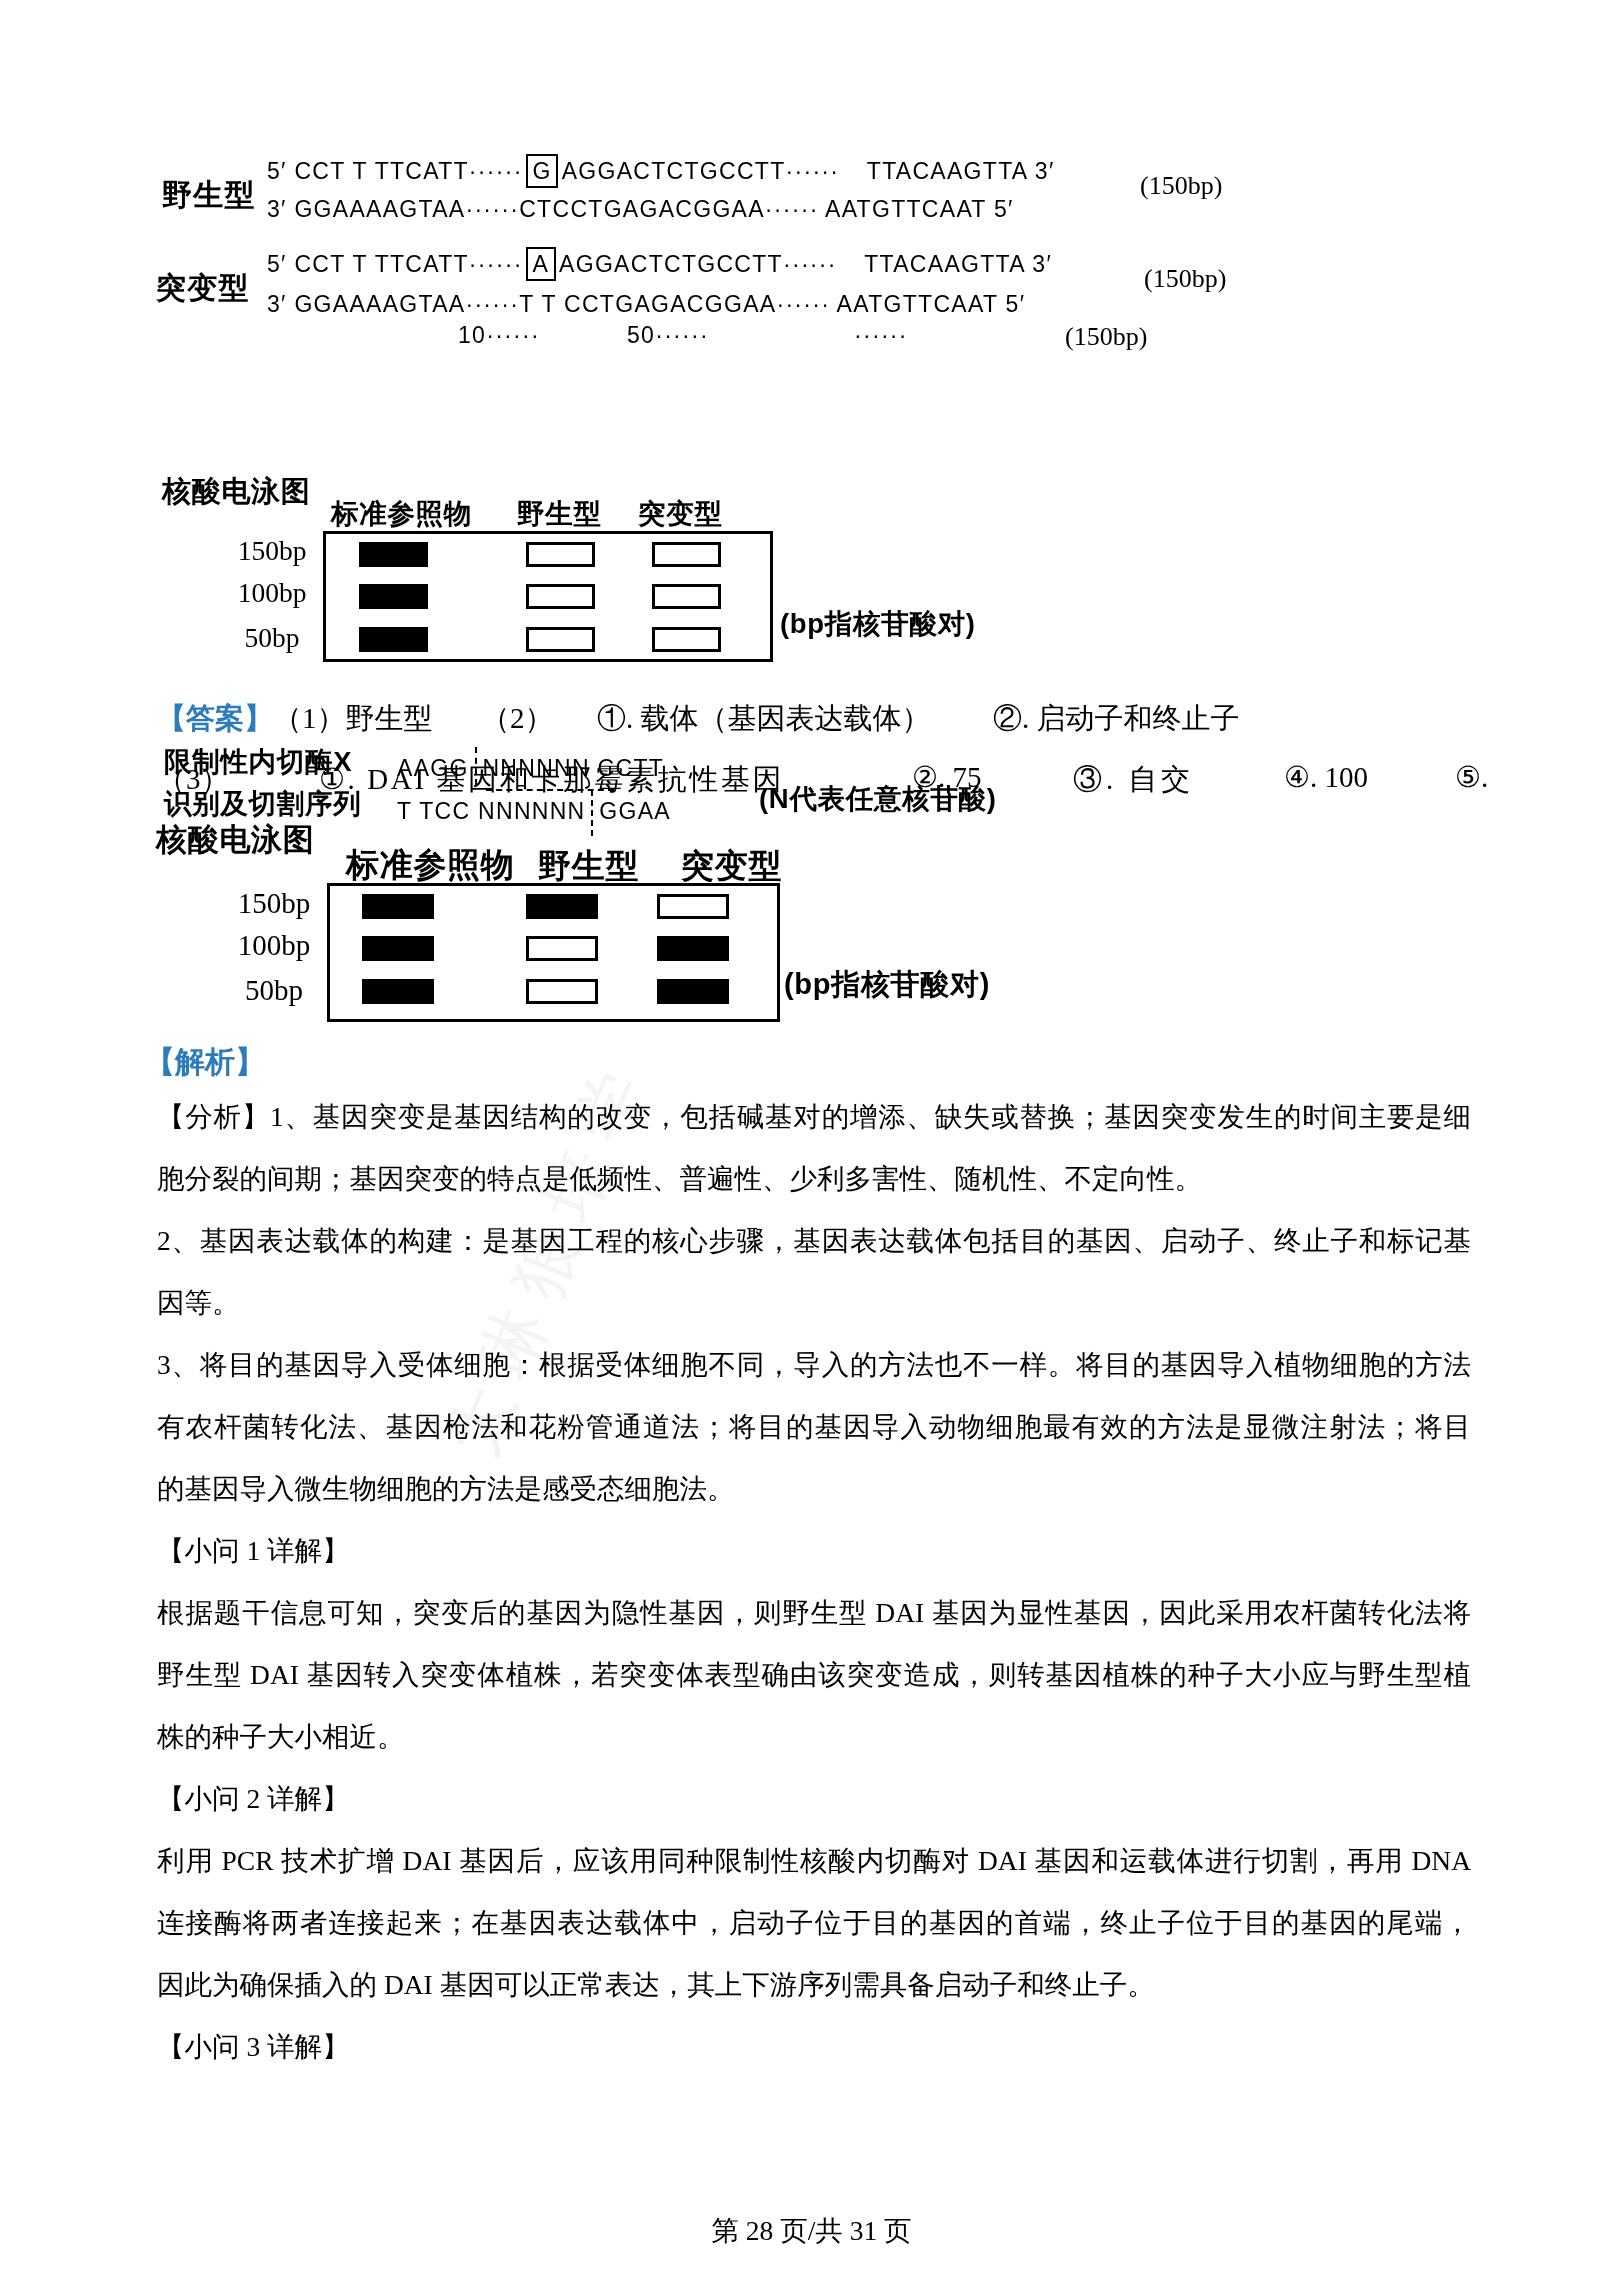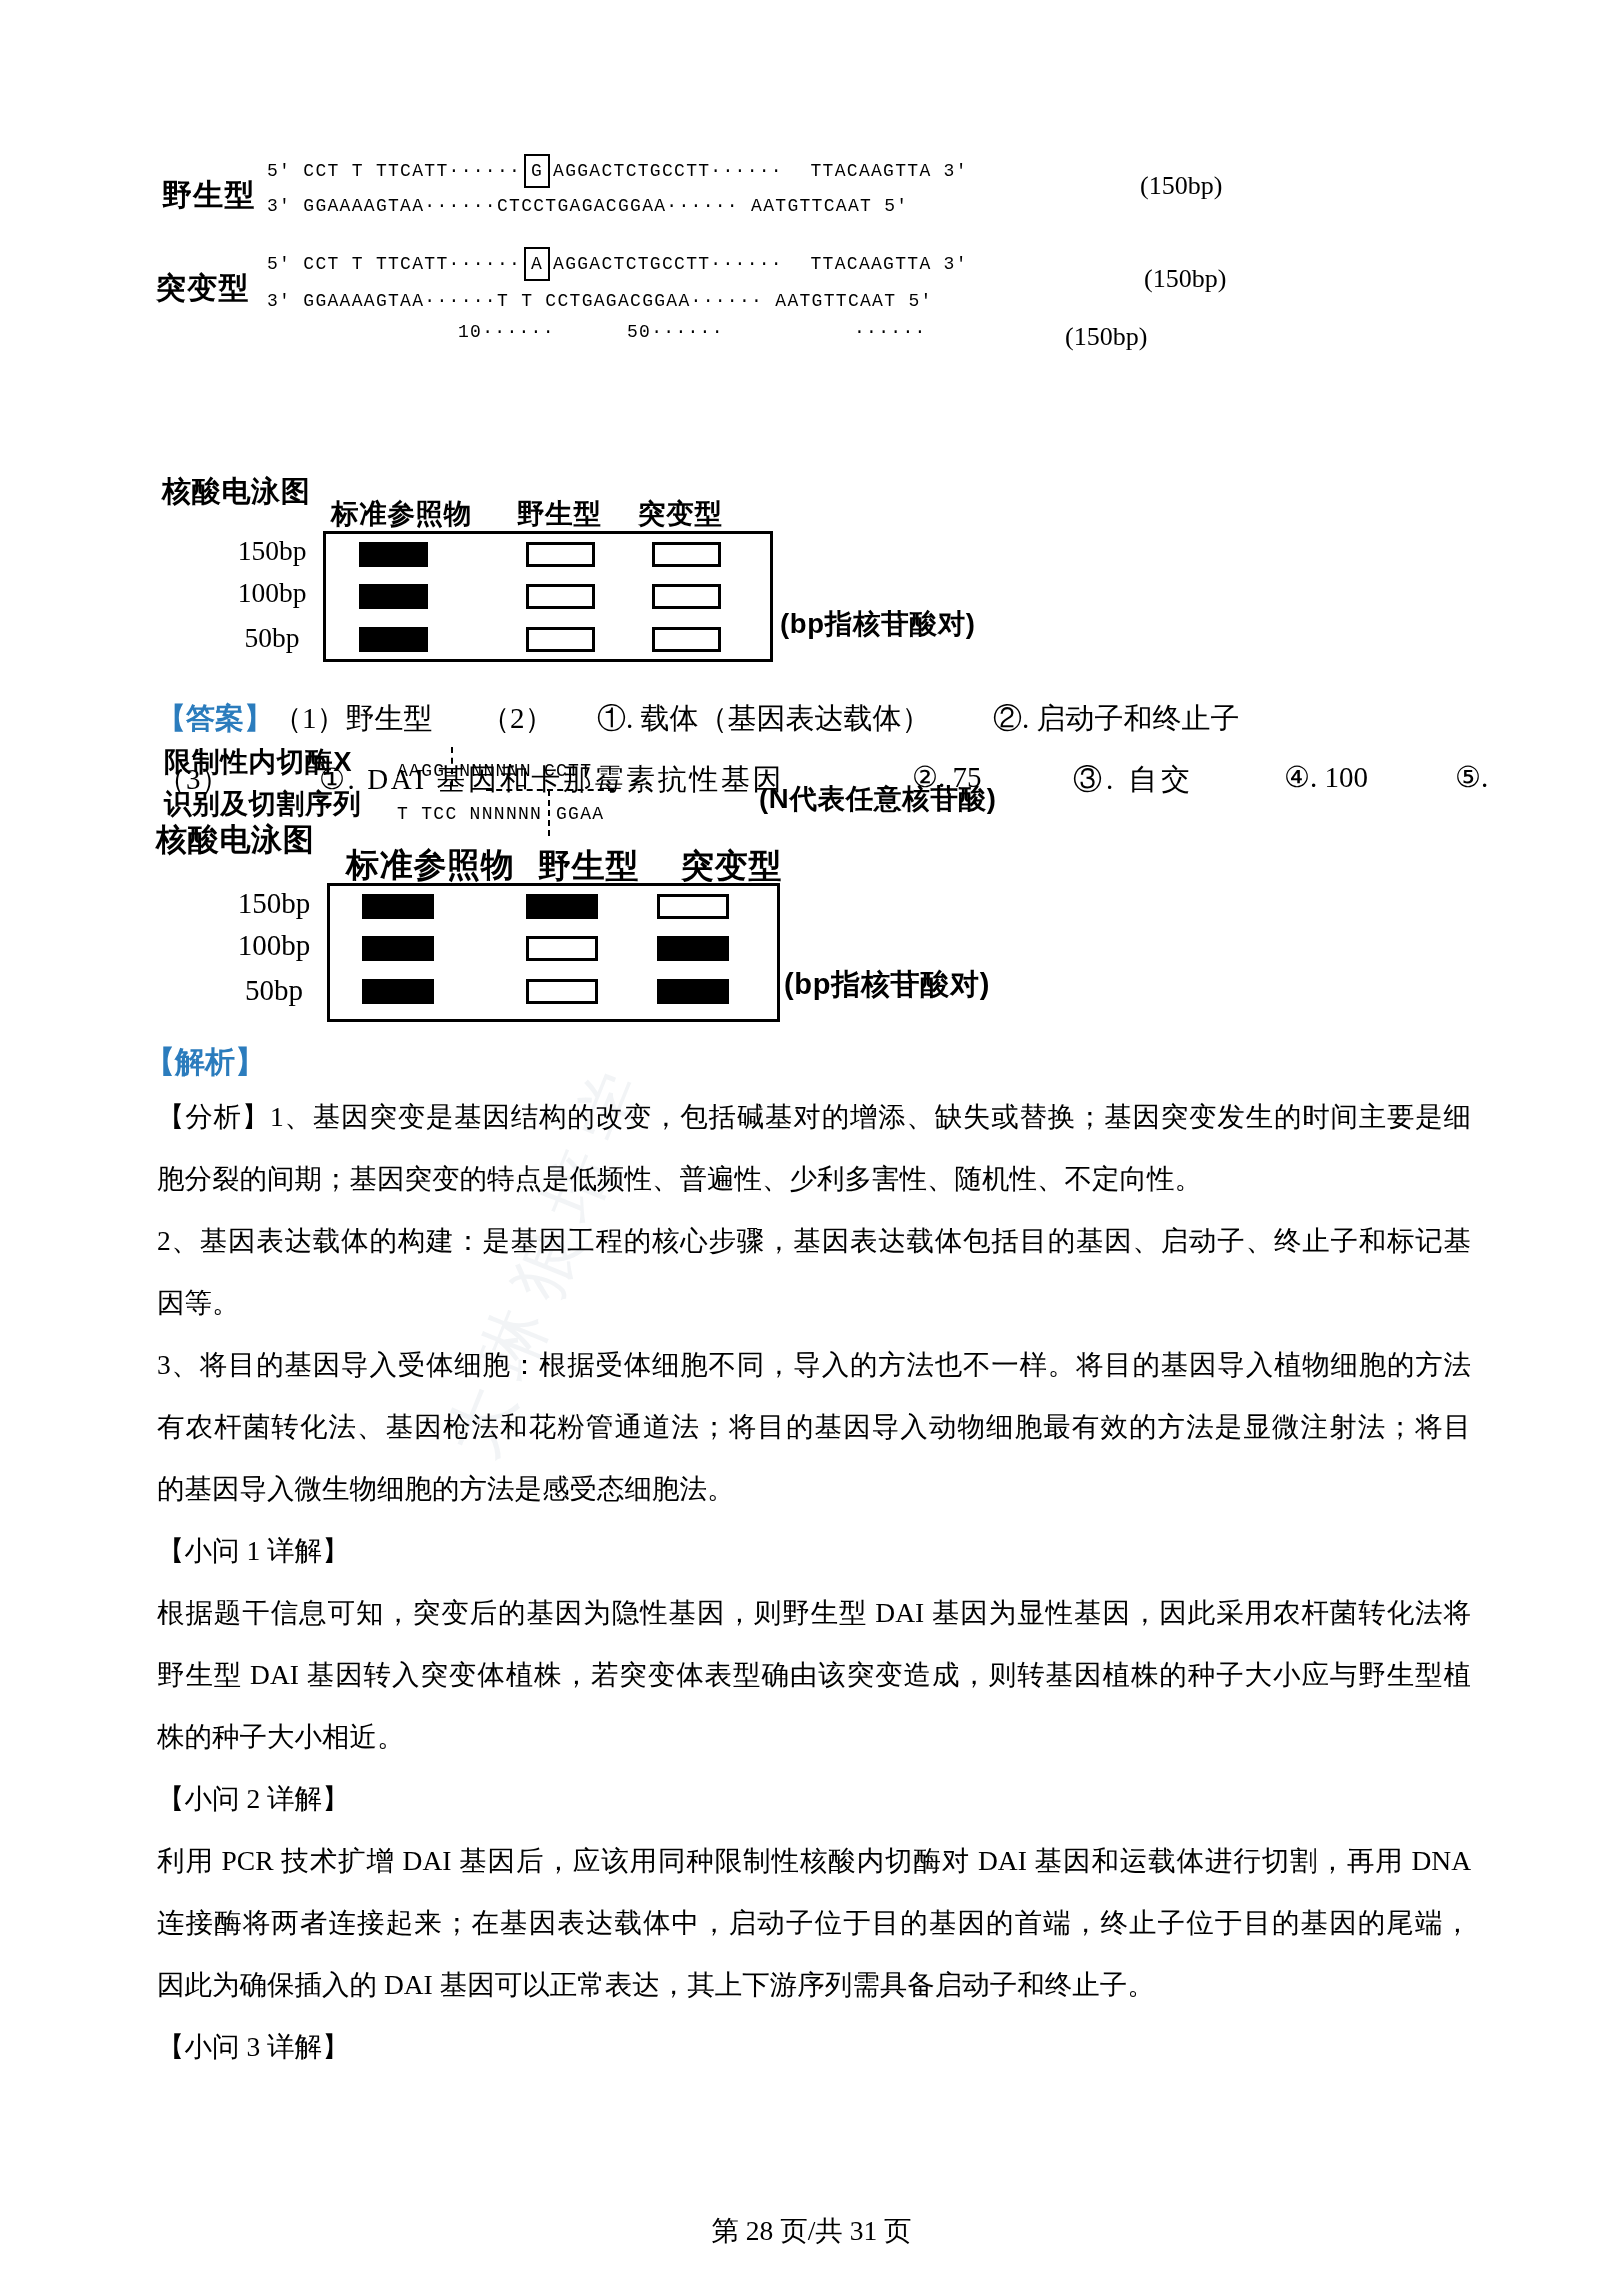--- a/index.html
+++ b/index.html
@@ -8,22 +8,22 @@
     width:1623px;height:2295px;
     background:#ffffff;
     font-family:"Liberation Serif","DejaVu Serif",serif;
     color:#000;
     overflow:hidden;
   }
   .abs{position:absolute;}
 
   
   .seq{
-    font-family:Liberation Mono, monospace;
-    font-size:18px;letter-spacing:1.3px;white-space:nowrap;
+    font-family:Liberation Sans, sans-serif;
+    font-size:23px;letter-spacing:1.3px;white-space:nowrap;
   }
   .seq .tail{margin-left:27.5px;}
   .base-box{
     display:inline-block;border:2px solid #000;
     padding:0 4.6px;margin:0 3.3px;line-height:30px;
   }
   .cjk-label{
     font-family:"Liberation Sans","DejaVu Sans",sans-serif;
     font-weight:700;font-size:30px;letter-spacing:1.3px;white-space:nowrap;
   }

